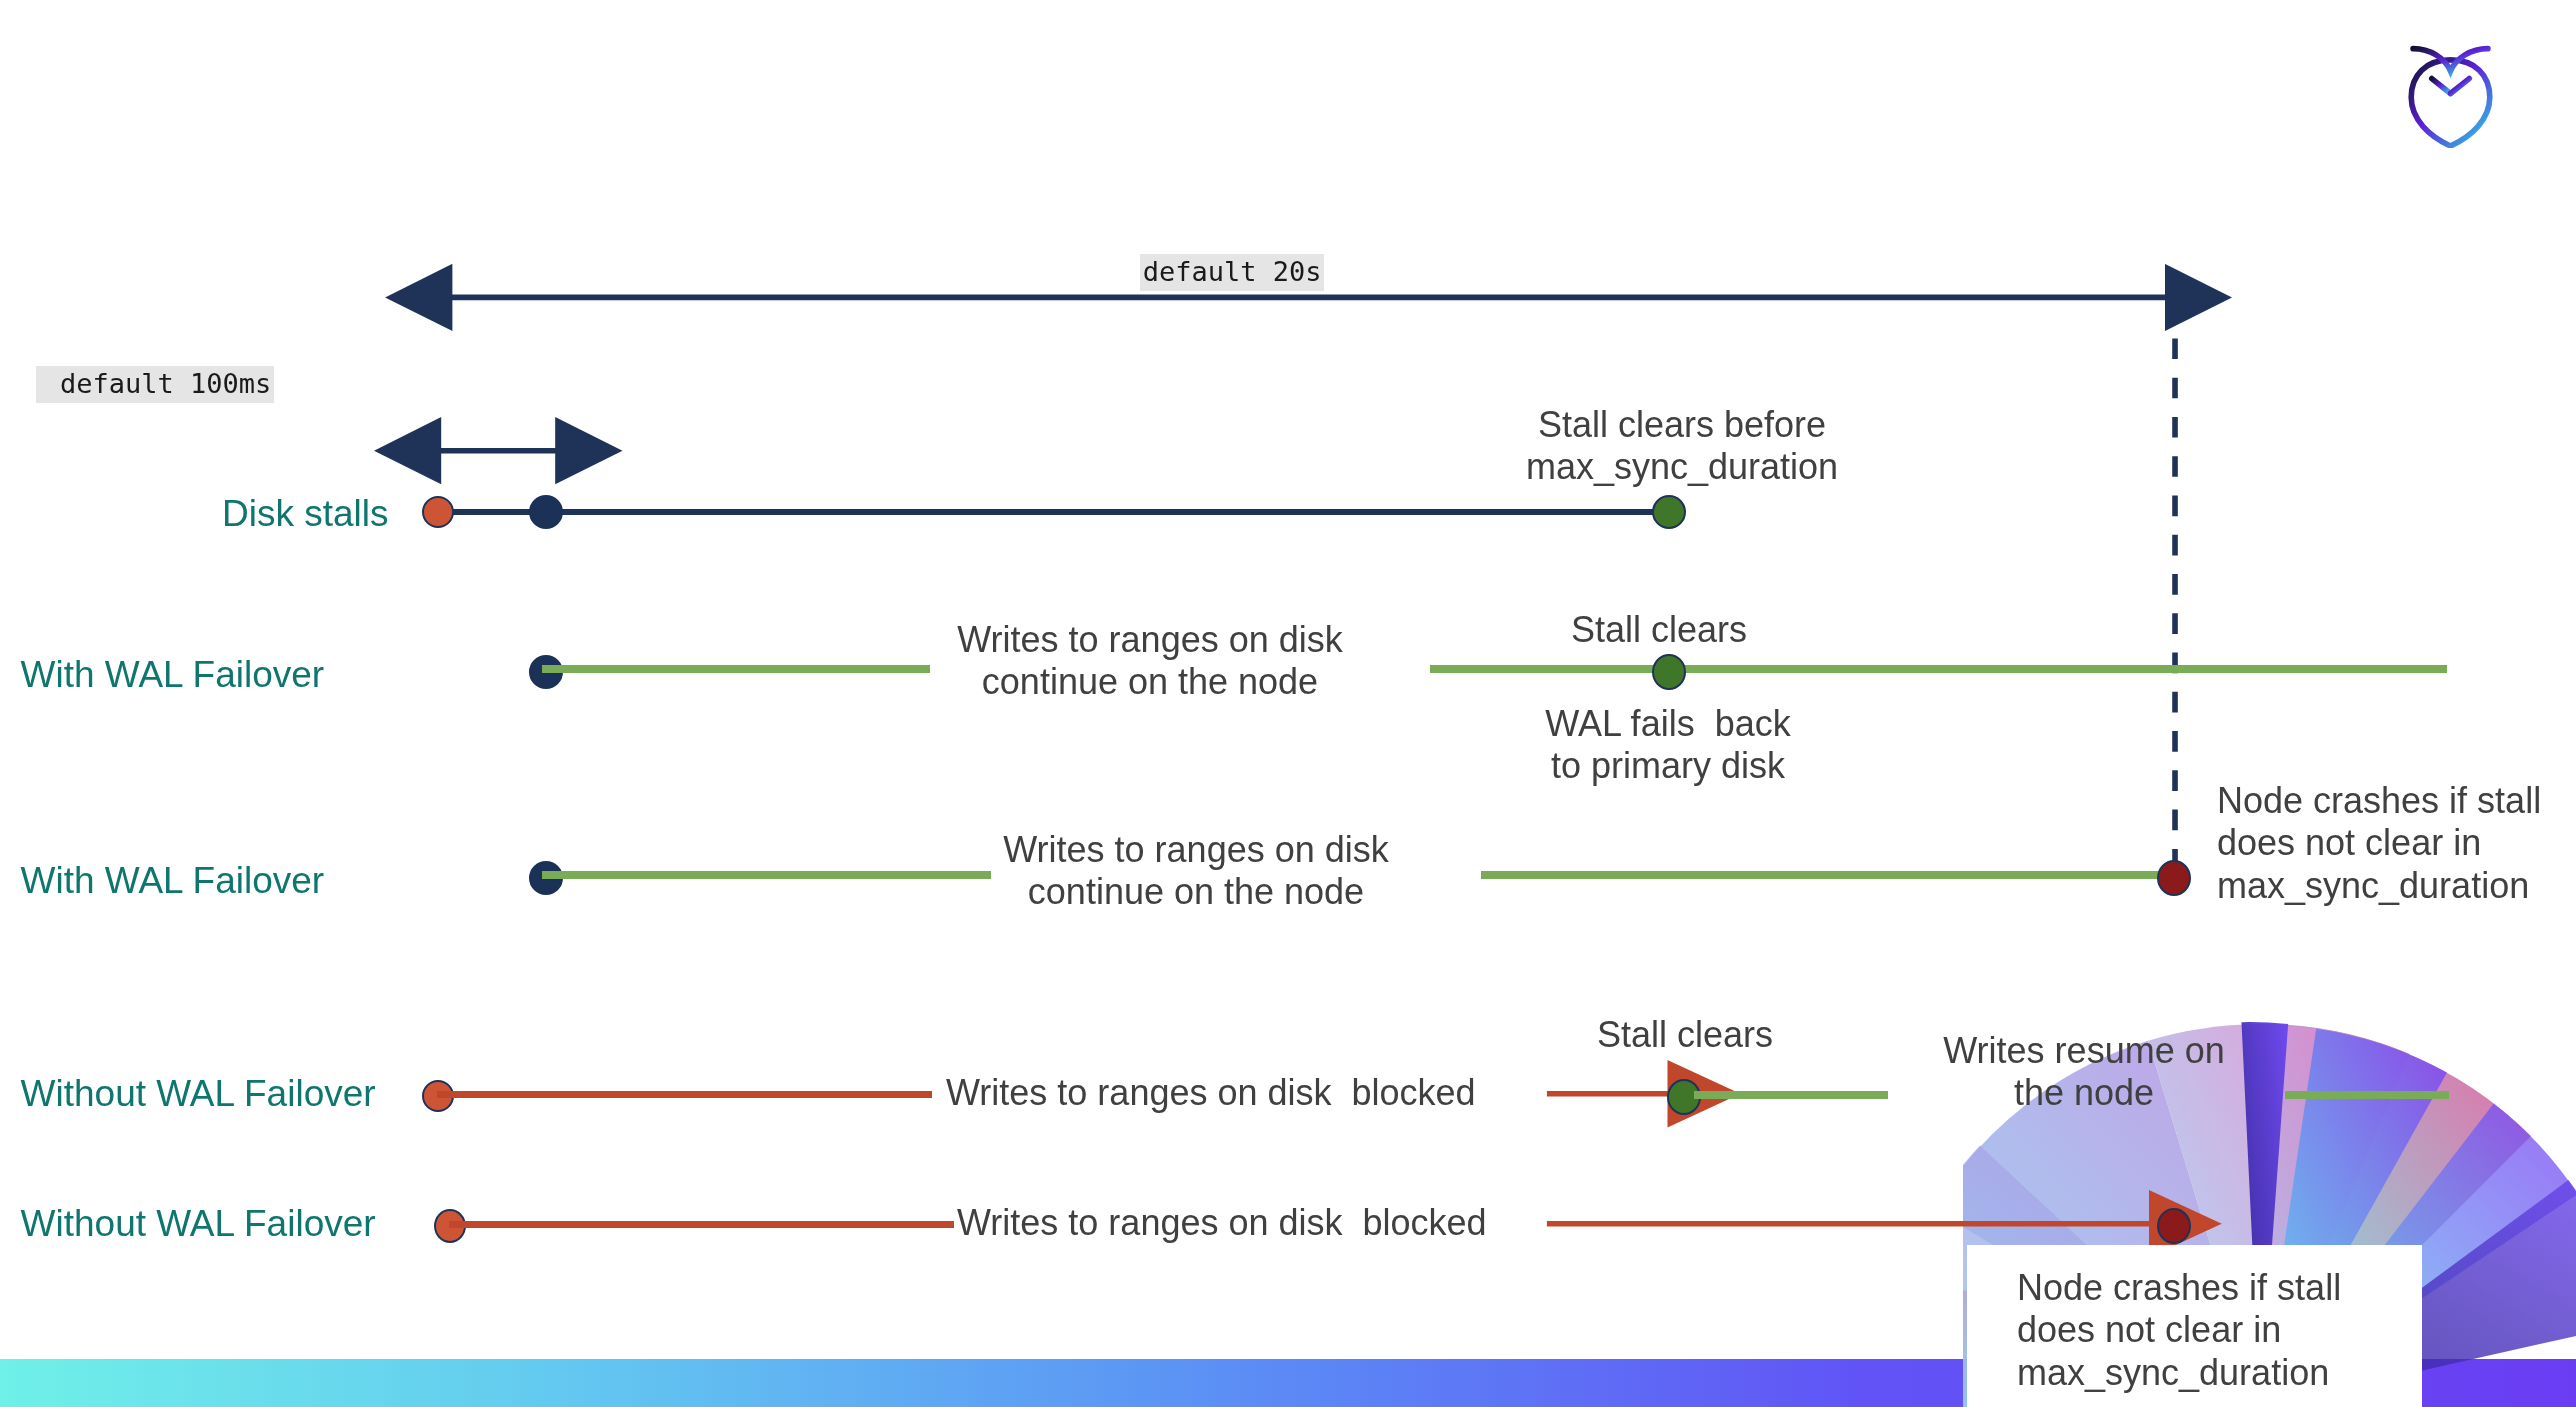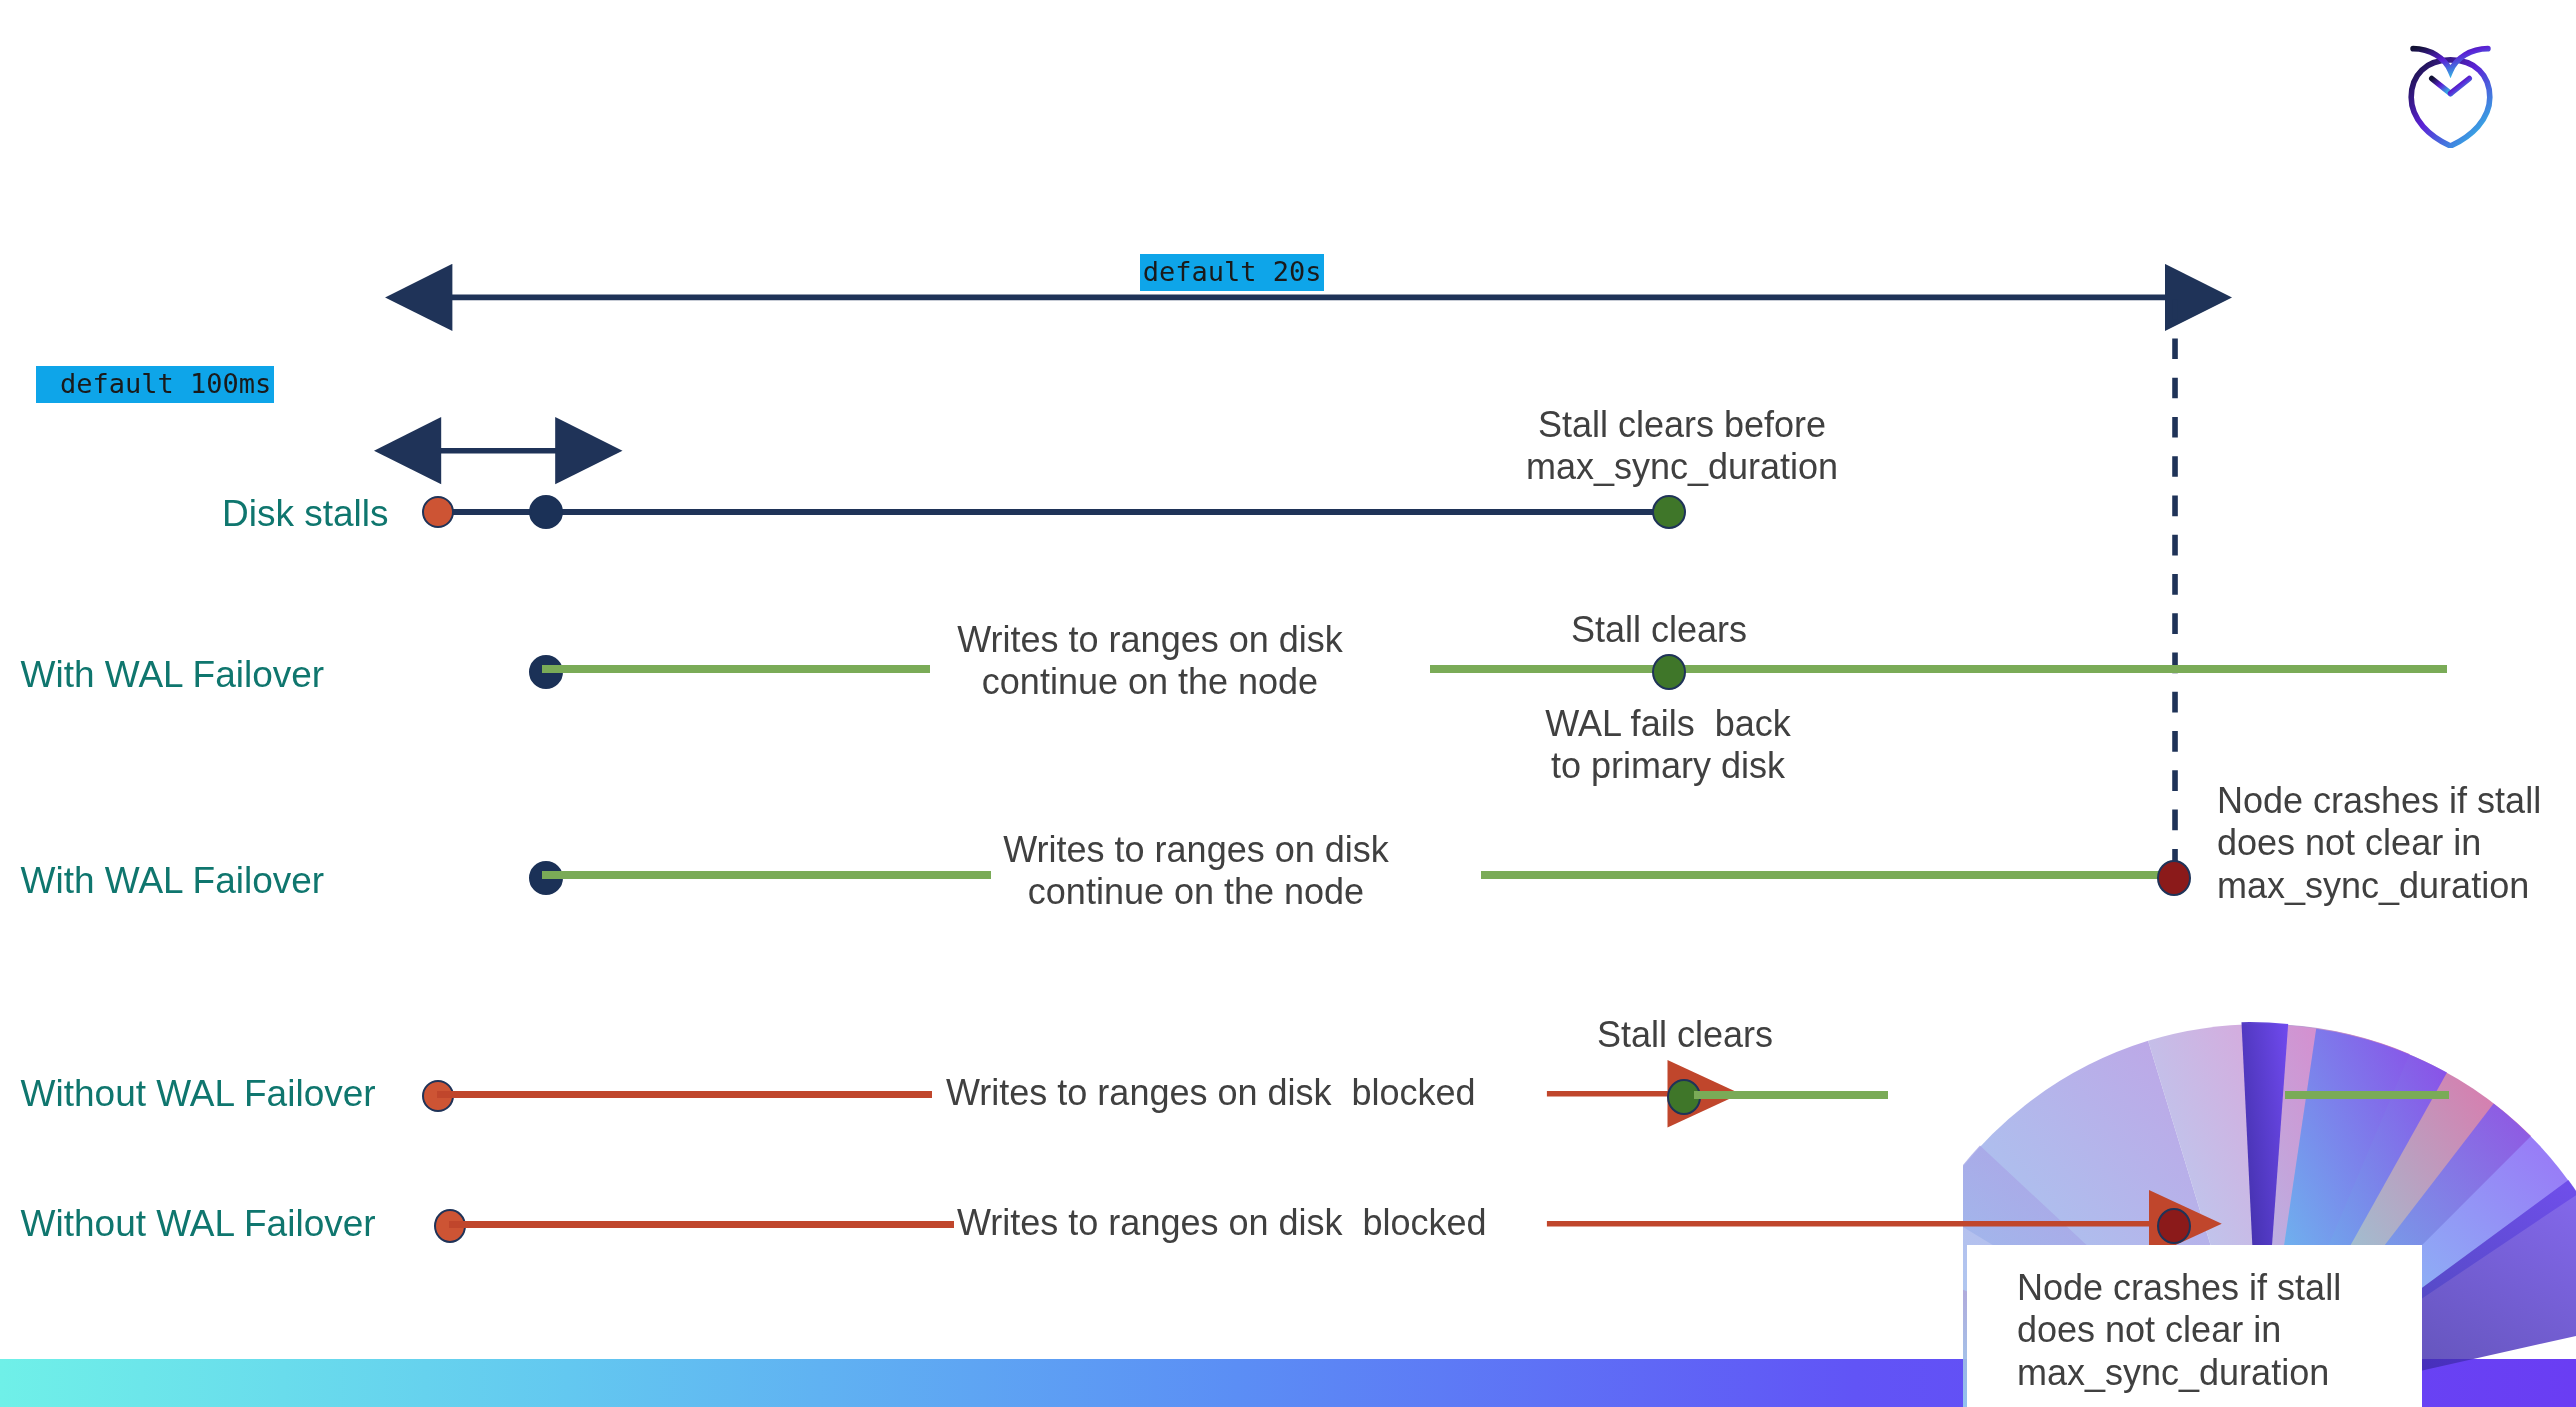--- a/index.html
+++ b/index.html
@@ -14,21 +14,21 @@
 
   
   .logo{position:absolute;left:2385px;top:26px;width:131px;height:122px;}
 
   
   .code{
     position:absolute;
     font-family:"DejaVu Sans Mono", monospace;
     font-size:27px;
     color:#1a1a1a;
-    background:#0ea5e9;
+    background:#e5e5e5;
     white-space:nowrap;
     line-height:1.22;
     padding:1.9px 2.8px;
   }
 
   
   .txt{
     position:absolute;
     font-family:"Liberation Sans", sans-serif;
     font-size:36px;
@@ -221,20 +221,22 @@
 
   <div class="rowlabel" style="left:20.6px;top:1073px;">Without WAL Failover</div>
   <div class="dot dot-orange" style="left:422px;top:1080px;width:32px;height:32px;"></div>
   <div class="line red" style="left:437px;top:1091px;width:495px;height:6.5px;"></div>
   <div class="dot dot-green" style="left:1667px;top:1079px;width:34px;height:36px;"></div>
   <div class="line green" style="left:1694px;top:1091px;width:194px;height:8.4px;"></div>
   <div class="line green" style="left:2285px;top:1091px;width:164px;height:8.4px;"></div>
 
   <div class="txt left" style="left:946px;top:1072px;width:580px;">Writes to ranges on disk  blocked</div>
   <div class="txt center" style="left:1568px;top:1014px;width:234px;">Stall clears</div>
+  <div class="txt center" style="left:1930px;top:1030px;width:308px;">Writes resume on
+the node</div>
 
   <div class="rowlabel" style="left:20.6px;top:1203px;">Without WAL Failover</div>
   <div class="dot dot-orange" style="left:434px;top:1209px;width:32px;height:34px;"></div>
   <div class="line red" style="left:449px;top:1221px;width:505px;height:6.5px;"></div>
   <div class="dot dot-red" style="left:2157px;top:1208px;width:34px;height:36px;"></div>
 
   <div class="txt left" style="left:957px;top:1202px;width:580px;">Writes to ranges on disk  blocked</div>
 
   <div class="callout" style="left:1967px;top:1245px;width:455px;height:163px;"></div>
   <div class="txt left" style="left:2017px;top:1267px;width:393px;">Node crashes if stall

